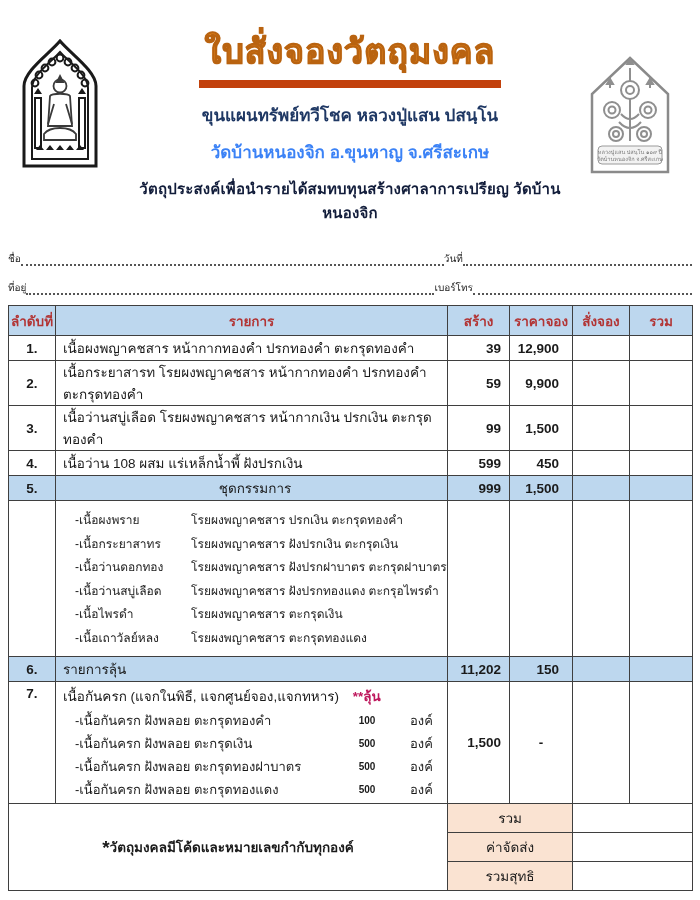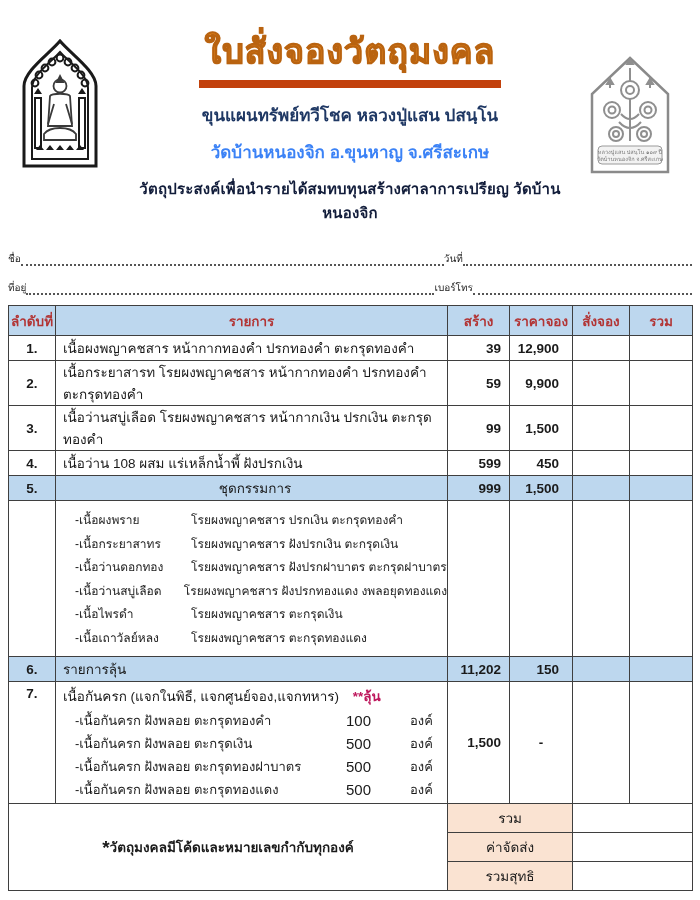--- a/index.html
+++ b/index.html
@@ -65,21 +65,21 @@
 
   .sublist { padding:6px 0 4px 12px; }
   .subrow { display:flex; font-size:12px; line-height:23.5px; }
   .subname { width:116px; white-space:nowrap; }
   .subdesc { flex:1; white-space:nowrap; }
 
   .r7head { font-size:13.5px; line-height:25px; white-space:nowrap; }
   .r7badge { color:#be185d; font-weight:bold; margin-left:10px; }
   .r7row { display:flex; font-size:13px; line-height:23px; padding-left:12px;gap:16px; }
   .r7name { width:255px; white-space:nowrap; }
-  .r7qty { width:42px; text-align:left; font-weight:normal; font-size:15px; }
+  .r7qty { width:42px; text-align:center; font-weight:bold; font-size:10px; }
   .r7unit { margin-left:6px; }
   td.r7cell { vertical-align:top; padding:2px 0 2px 7px; }
 
   
   td.note-cell { text-align:center; font-weight:bold; font-size:16px; border-right:1px solid #3f3f3f; }
   .note-star { font-size:19px; vertical-align:-2px; }
   td.sum-label {
     background:#fae3d2; text-align:center; font-size:14.5px; height:29px;
   }
   td.sum-value { background:#ffffff; }
@@ -244,21 +244,21 @@
           <div class="subrow">
             <span class="subname">-เนื้อกระยาสาทร</span>
             <span class="subdesc">โรยผงพญาคชสาร ฝังปรกเงิน ตะกรุดเงิน</span>
           </div>
           <div class="subrow">
             <span class="subname">-เนื้อว่านดอกทอง</span>
             <span class="subdesc">โรยผงพญาคชสาร ฝังปรกฝาบาตร ตะกรุดฝาบาตร</span>
           </div>
           <div class="subrow">
             <span class="subname">-เนื้อว่านสบู่เลือด</span>
-            <span class="subdesc">โรยผงพญาคชสาร ฝังปรกทองแดง งพลอยุดทองแดง</span>
+            <span class="subdesc">โรยผงพญาคชสาร ฝังปรกทองแดง ตะกรุอไพรดำ</span>
           </div>
           <div class="subrow">
             <span class="subname">-เนื้อไพรดำ</span>
             <span class="subdesc">โรยผงพญาคชสาร ตะกรุดเงิน</span>
           </div>
           <div class="subrow">
             <span class="subname">-เนื้อเถาวัลย์หลง</span>
             <span class="subdesc">โรยผงพญาคชสาร ตะกรุดทองแดง</span>
           </div>
         </div>

